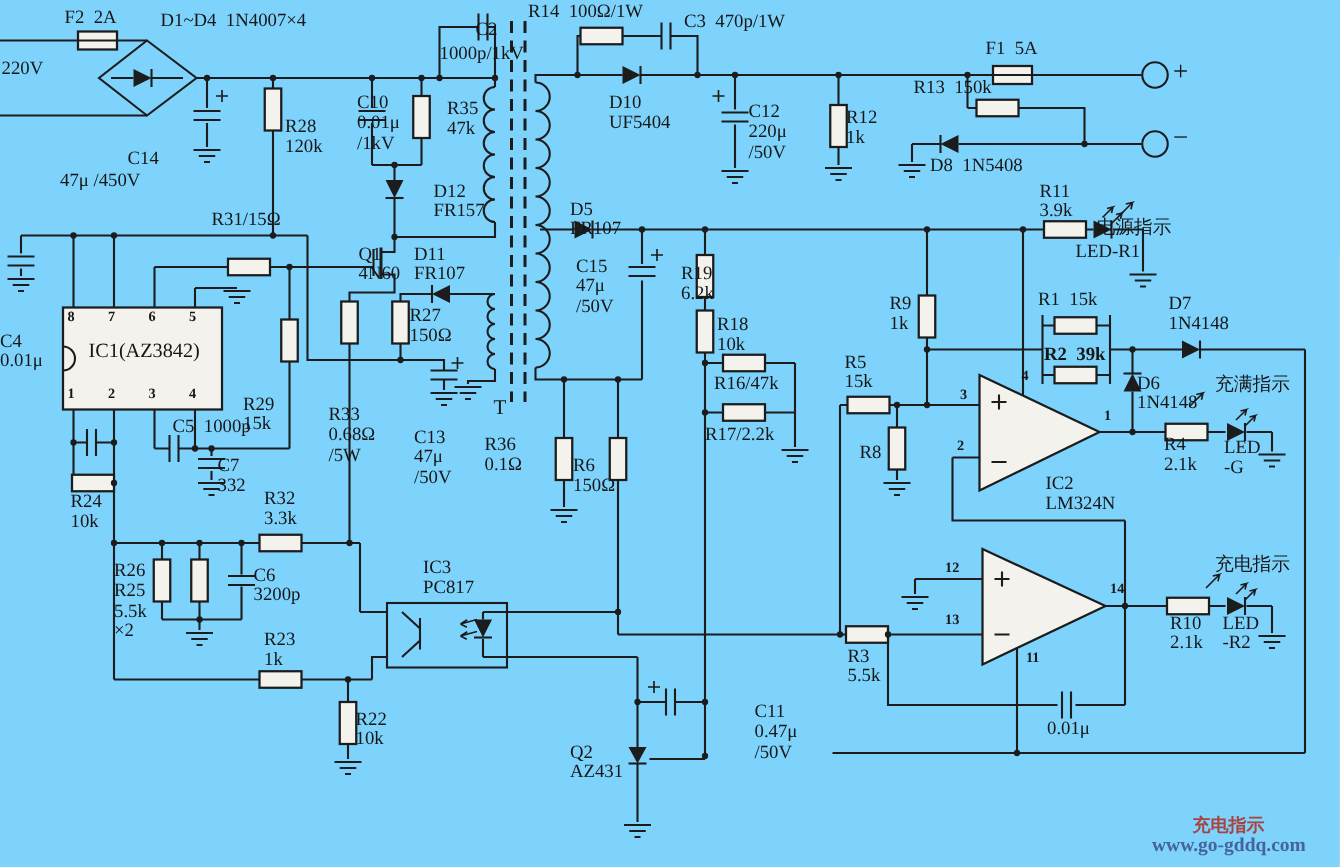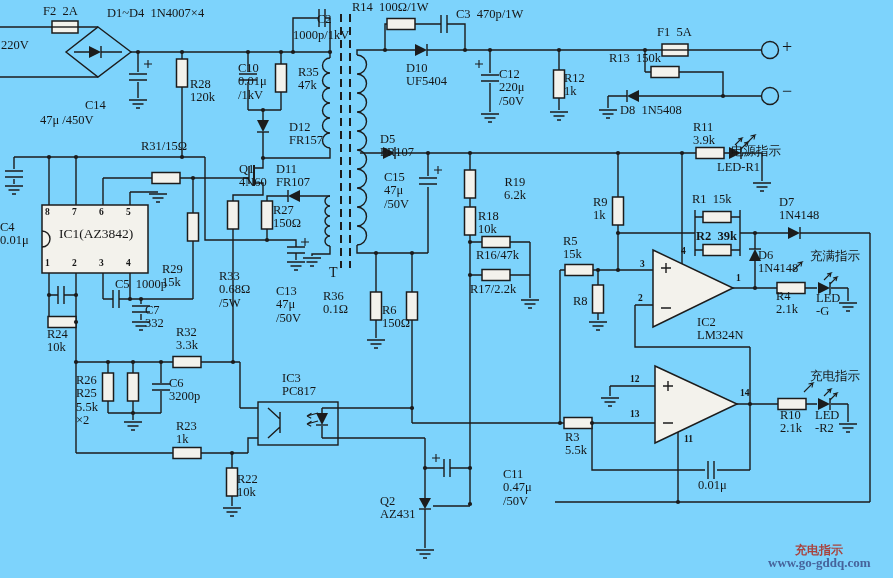--- a/index.html
+++ b/index.html
@@ -361,21 +361,21 @@
       <div class="lbl" style="left: 380px; top: 121px; margin-top: 12px;">D5
 FR107</div>
       <div class="lbl" style="left: 141px; top: 140px;">R31/15Ω</div>
       <div class="lbl" style="left: 239px; top: 163px;">Q1
 4N60</div>
       <div class="lbl" style="left: 276px; top: 163px;">D11
 FR107</div>
       <div class="lbl" style="left: 384px; top: 171px;">C15
 47μ
 /50V</div>
-      <div class="lbl" style="left: 504px; top: 176px; text-align: center;">R19
+      <div class="lbl" style="left: 454px; top: 176px;">R19
 6.2k</div>
       <div class="lbl" style="left: 478px; top: 210px;">R18
 10k</div>
       <div class="lbl" style="left: 476px; top: 249px;">R16/47k</div>
       <div class="lbl" style="left: 470px; top: 283px;">R17/2.2k</div>
       <div class="lbl" style="left: 593px; top: 196px;">R9
 1k</div>
       <div class="lbl" style="left: 692px; top: 193px;">R1  15k</div>
       <div class="lbl" style="left: 696px; top: 230px; font-weight: bold;">R2  39k</div>
       <div class="lbl" style="left: 779px; top: 196px;">D7

